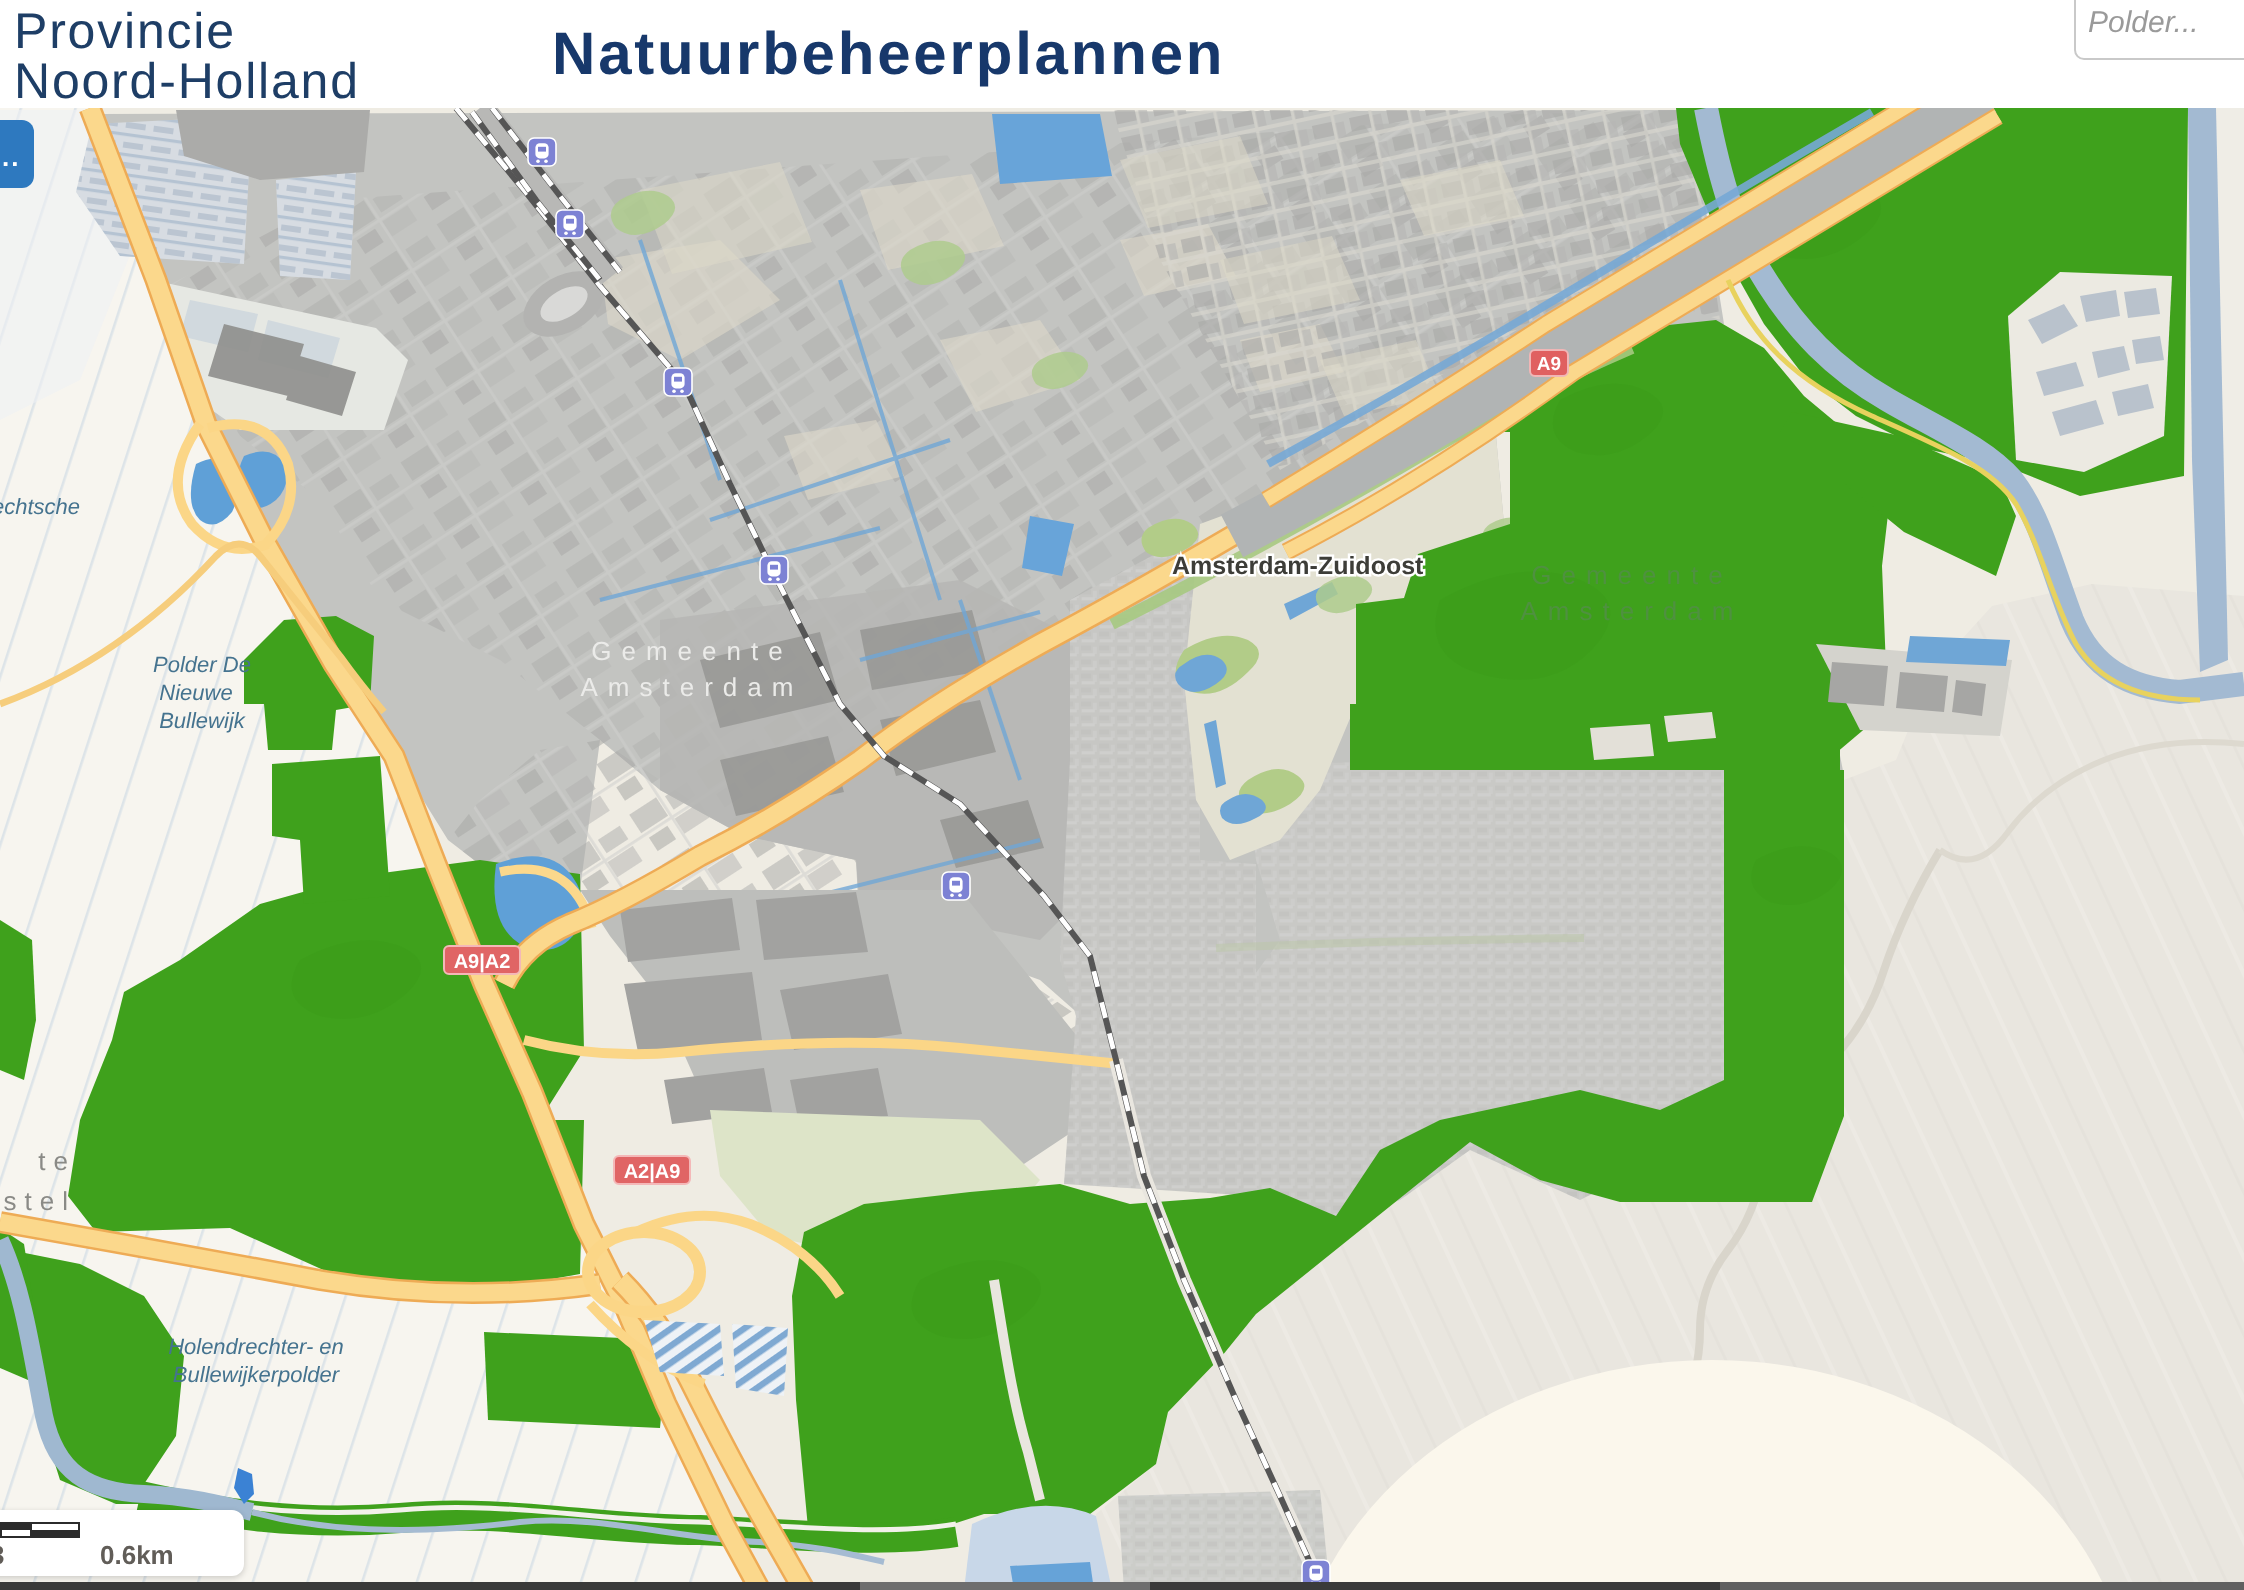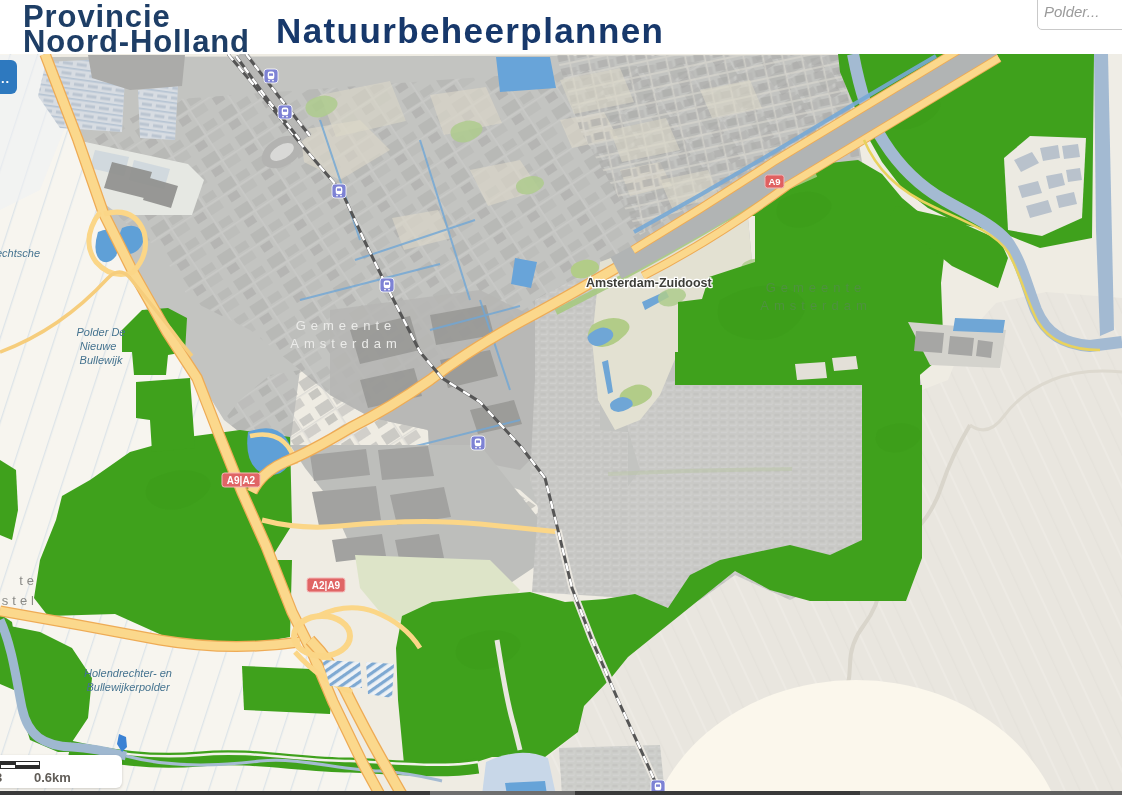--- a/index.html
+++ b/index.html
@@ -346,39 +346,39 @@
 <text x="128" y="691" font-size="11" font-style="italic" fill="#45738f" text-anchor="middle" font-family="Liberation Sans,sans-serif">Bullewijkerpolder</text>
 
 <text x="-4" y="257" font-size="11" font-style="italic" fill="#45738f" font-family="Liberation Sans,sans-serif">echtsche</text>
 
 <text x="38" y="585" font-size="13" fill="#8a8a86" text-anchor="end" letter-spacing="4" font-family="Liberation Sans,sans-serif">te</text>
 <text x="38" y="605" font-size="13" fill="#8a8a86" text-anchor="end" letter-spacing="4" font-family="Liberation Sans,sans-serif">stel</text>
 </svg>
 
 <div style="position:absolute;left:0;top:0;width:1122px;height:54px;background:#ffffff;"></div>
 
-<div style="position:absolute;left:23px;top:4px;font-size:31px;line-height:25px;color:#1e3e66;font-weight:700;letter-spacing:0.9px;">Provincie<br>Noord-Holland</div>
-
-<div style="position:absolute;left:276px;top:11px;font-size:35px;letter-spacing:1.4px;color:#17386b;font-weight:700;">Natuurbeheerplannen</div>
+<div style="position:absolute;left:7px;top:4px;font-size:25px;line-height:25px;color:#1e3e66;font-weight:400;letter-spacing:0.9px;">Provincie<br>Noord-Holland</div>
+
+<div style="position:absolute;left:276px;top:11px;font-size:30px;letter-spacing:1.4px;color:#17386b;font-weight:700;">Natuurbeheerplannen</div>
 
 <div style="position:absolute;left:1037px;top:-8px;width:110px;height:36px;border:1px solid #c9c9c9;border-radius:5px;background:#fff;"></div>
 
 <div style="position:absolute;left:1044px;top:3px;font-size:15px;font-style:italic;color:#9a9a9a;">Polder...</div>
 
 <div style="position:absolute;left:0px;top:60px;width:17px;height:34px;background:#2e79bf;border-radius:0 6px 6px 0;"></div>
 
 <div style="position:absolute;left:1px;top:71px;color:#fff;font-size:13px;font-weight:bold;letter-spacing:1px;">..</div>
 
 <div style="position:absolute;left:-20px;top:755px;width:142px;height:33px;background:#fff;border-radius:6px;box-shadow:0 1px 3px rgba(0,0,0,0.18);"></div>
 
 <div style="position:absolute;left:0px;top:761px;width:40px;height:8px;border:1px solid #2b2b2b;box-sizing:border-box;background:#fff;"></div>
 <div style="position:absolute;left:0px;top:761px;width:16px;height:4px;background:#2b2b2b;"></div>
 <div style="position:absolute;left:15px;top:765px;width:25px;height:4px;background:#2b2b2b;"></div>
 
-<div style="position:absolute;left:34px;top:770px;font-size:13px;font-weight:bold;color:#615d58;">0.6km</div>
+<div style="position:absolute;left:50px;top:770px;font-size:13px;font-weight:bold;color:#615d58;">0.6km</div>
 
 <div style="position:absolute;left:-5px;top:770px;font-size:13px;font-weight:bold;color:#615d58;">3</div>
 
 <div style="position:absolute;left:0;top:791px;width:1122px;height:4px;background:#3a3a3a;"></div>
 
 <div style="position:absolute;left:430px;top:791px;width:145px;height:4px;background:#6e6e6e;"></div>
 
 <div style="position:absolute;left:860px;top:791px;width:262px;height:4px;background:#606060;"></div>
 </div>
 

